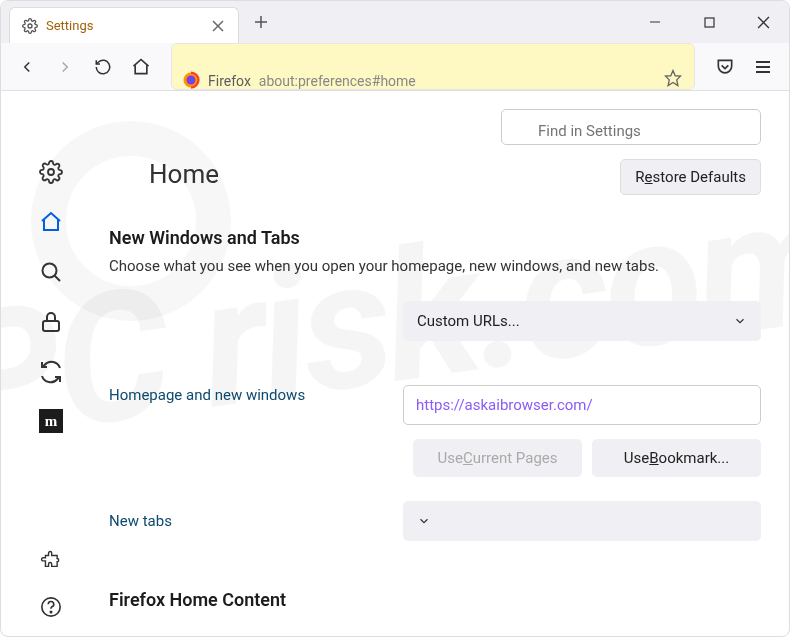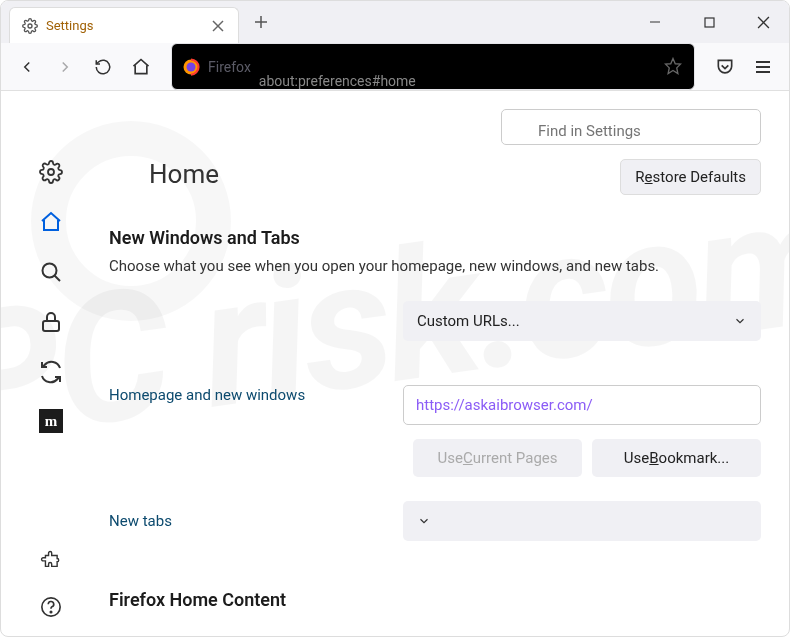--- a/index.html
+++ b/index.html
@@ -15,21 +15,21 @@
 .tab-title { font-size: 13px; color: #a16207; flex: 1; }
 .tab-close { width: 16px; height: 16px; display: flex; align-items: center; justify-content: center; }
 .newtab-btn { width: 28px; height: 28px; display: flex; align-items: center; justify-content: center; margin-left: 8px; border-radius: 4px; }
 .window-controls { position: absolute; right: 8px; top: 0; height: 42px; display: flex; align-items: center; gap: 18px; }
 .window-btn { width: 36px; height: 32px; display: flex; align-items: center; justify-content: center; }
 
 
 .toolbar { height: 48px; display: flex; align-items: center; padding: 0 10px; gap: 6px; border-bottom: 1px solid #e0e0e0; position: relative; z-index: 2; background: #f9f9fb;}
 .nav-btn { width: 32px; height: 32px; display: flex; align-items: center; justify-content: center; border-radius: 4px; }
 .nav-btn.disabled { opacity: 0.4; }
-.urlbar { flex: 1; height: 47px; background: #000000; border-radius: 6px; display: flex; align-items: center; padding: 0 10px; margin: 0 8px; border: 1px solid #e5e5e9; }
+.urlbar { flex: 1; height: 47px; background: #fef9c3; border-radius: 6px; display: flex; align-items: flex-end; padding: 0 10px; margin: 0 8px; border: 1px solid #e5e5e9; }
 .urlbar-logo { width: 18px; height: 18px; margin-right: 8px; }
 .urlbar-label { font-size: 14px; color: #5b5b66; margin-right: 8px; }
 .urlbar-text { font-size: 14px; color: #888; flex: 1; margin-top: 29px; }
 .urlbar-star { width: 20px; height: 20px; }
 
 
 .content-wrapper { display: flex; height: calc(100% - 90px); position: relative; z-index: 2; }
 
 
 .sidebar { width: 100px; display: flex; flex-direction: column; align-items: center; padding-top: 68px; gap: 24px; }

